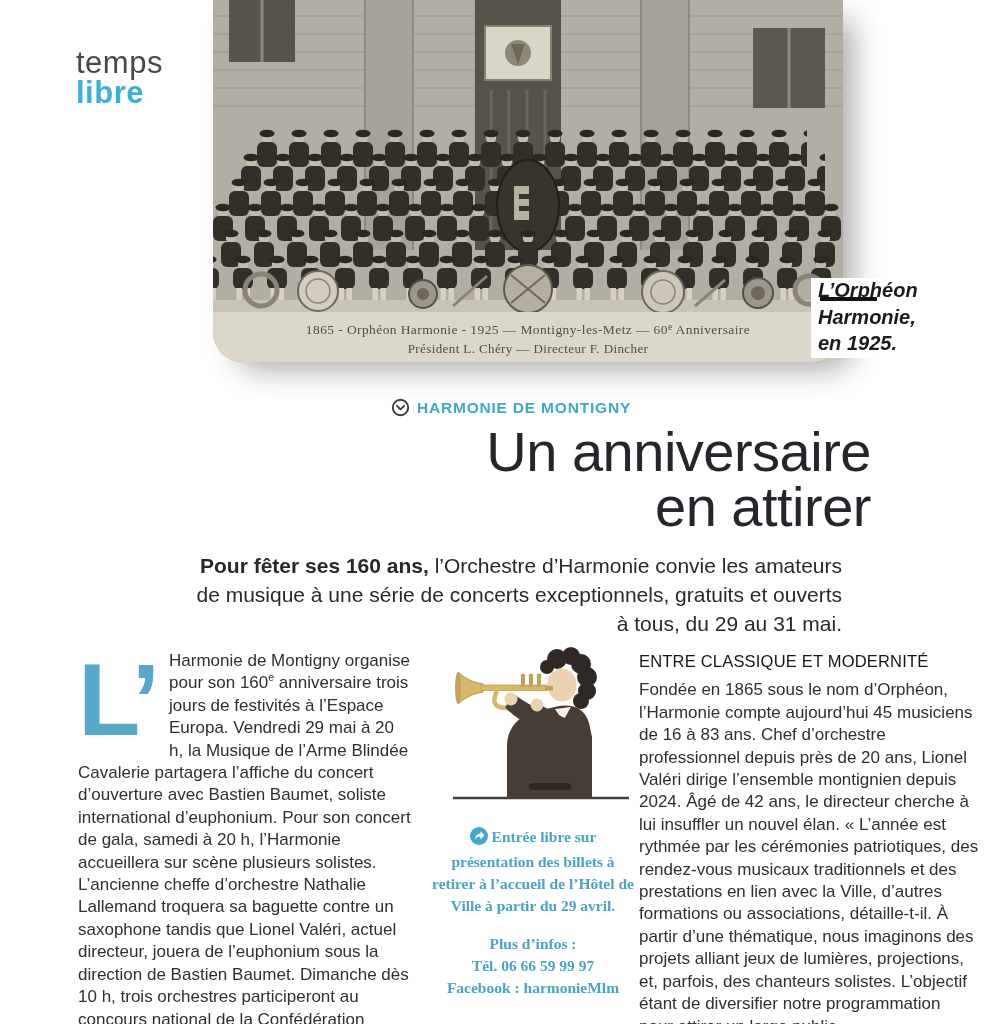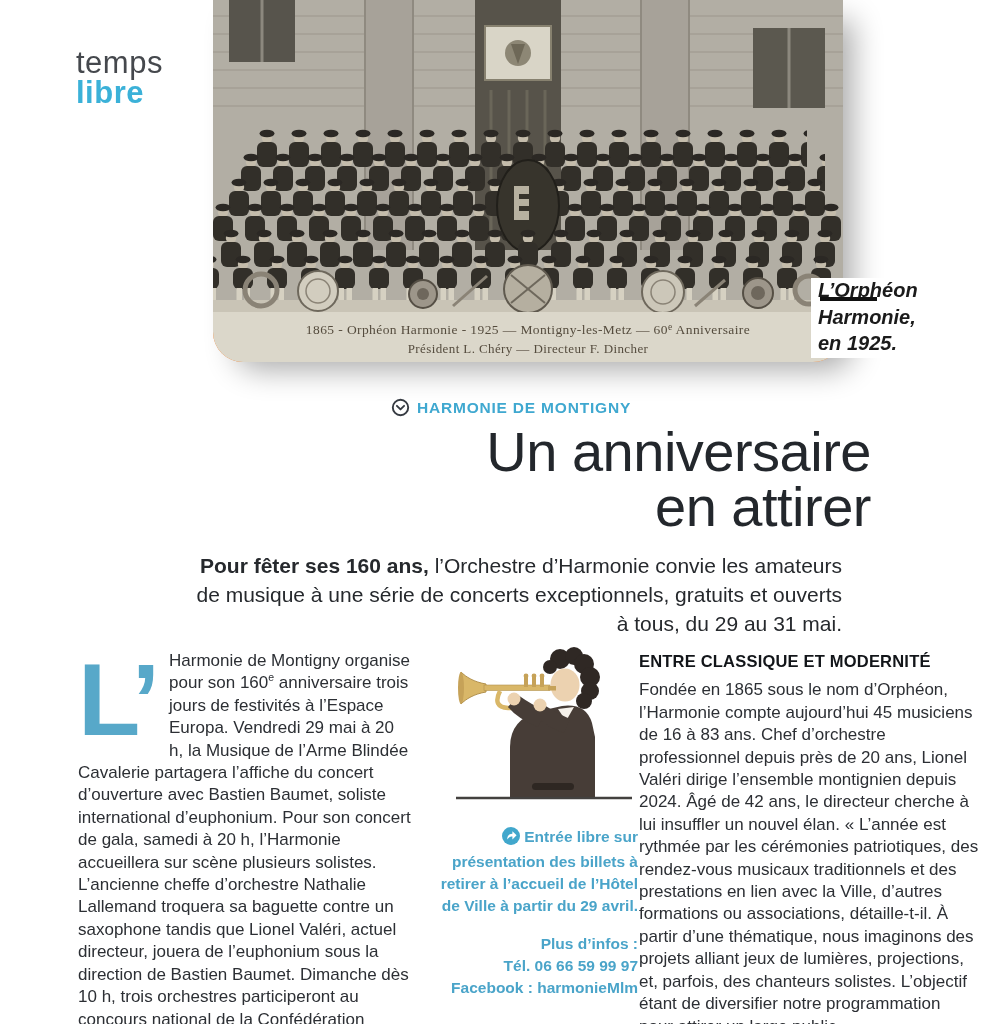--- a/index.html
+++ b/index.html
@@ -40,30 +40,30 @@
     letter-spacing:-.5px;color:#23272c;}
   .lead{margin:17px auto 0;max-width:662px;font-size:21px;line-height:29px;color:#26292d;}
   .lead b{font-weight:800;}
 
   
   .col-left{position:absolute;left:78px;top:650px;width:334px;
     font-size:17px;line-height:22.4px;color:#2c2f34;}
   .dropcap{float:left;font-size:102px;line-height:84px;font-weight:800;
     letter-spacing:-3px;color:#57a8c9;margin:8px 12px 10px 0;}
 
-  .col-mid{position:absolute;left:428px;top:643px;width:210px;text-align:right;}
+  .col-mid{position:absolute;left:428px;top:643px;width:210px;text-align:center;font-family:Liberation Serif, serif;}
   .musician{margin-left:14px;}
   .info{color:#4aa4c9;font-size:15.5px;line-height:22px;font-weight:600;}
   .info-entry{margin-top:17px;}
   .info-entry .ico{display:inline-block;vertical-align:-3px;margin-right:4px;}
   .info-more{margin-top:12px;}
 
   .col-right{position:absolute;left:639px;top:650px;width:340px;
     font-size:17px;line-height:22.4px;color:#2c2f34;}
-  .col-right h3{margin:0 0 7px 0;font-size:16.5px;font-weight:700;
+  .col-right h3{margin:0 0 7px 0;font-size:16.5px;font-weight:400;
     letter-spacing:.2px;color:#121519;}
 
   sup{font-size:.62em;line-height:0;}
 </style>
 </head>
 <body data-name="magazine-page">
 
 <div class="logo" data-name="section-logo">
   <div class="l1" data-name="logo-line-temps">temps</div>
   <div class="l2" data-name="logo-line-libre">libre</div>

